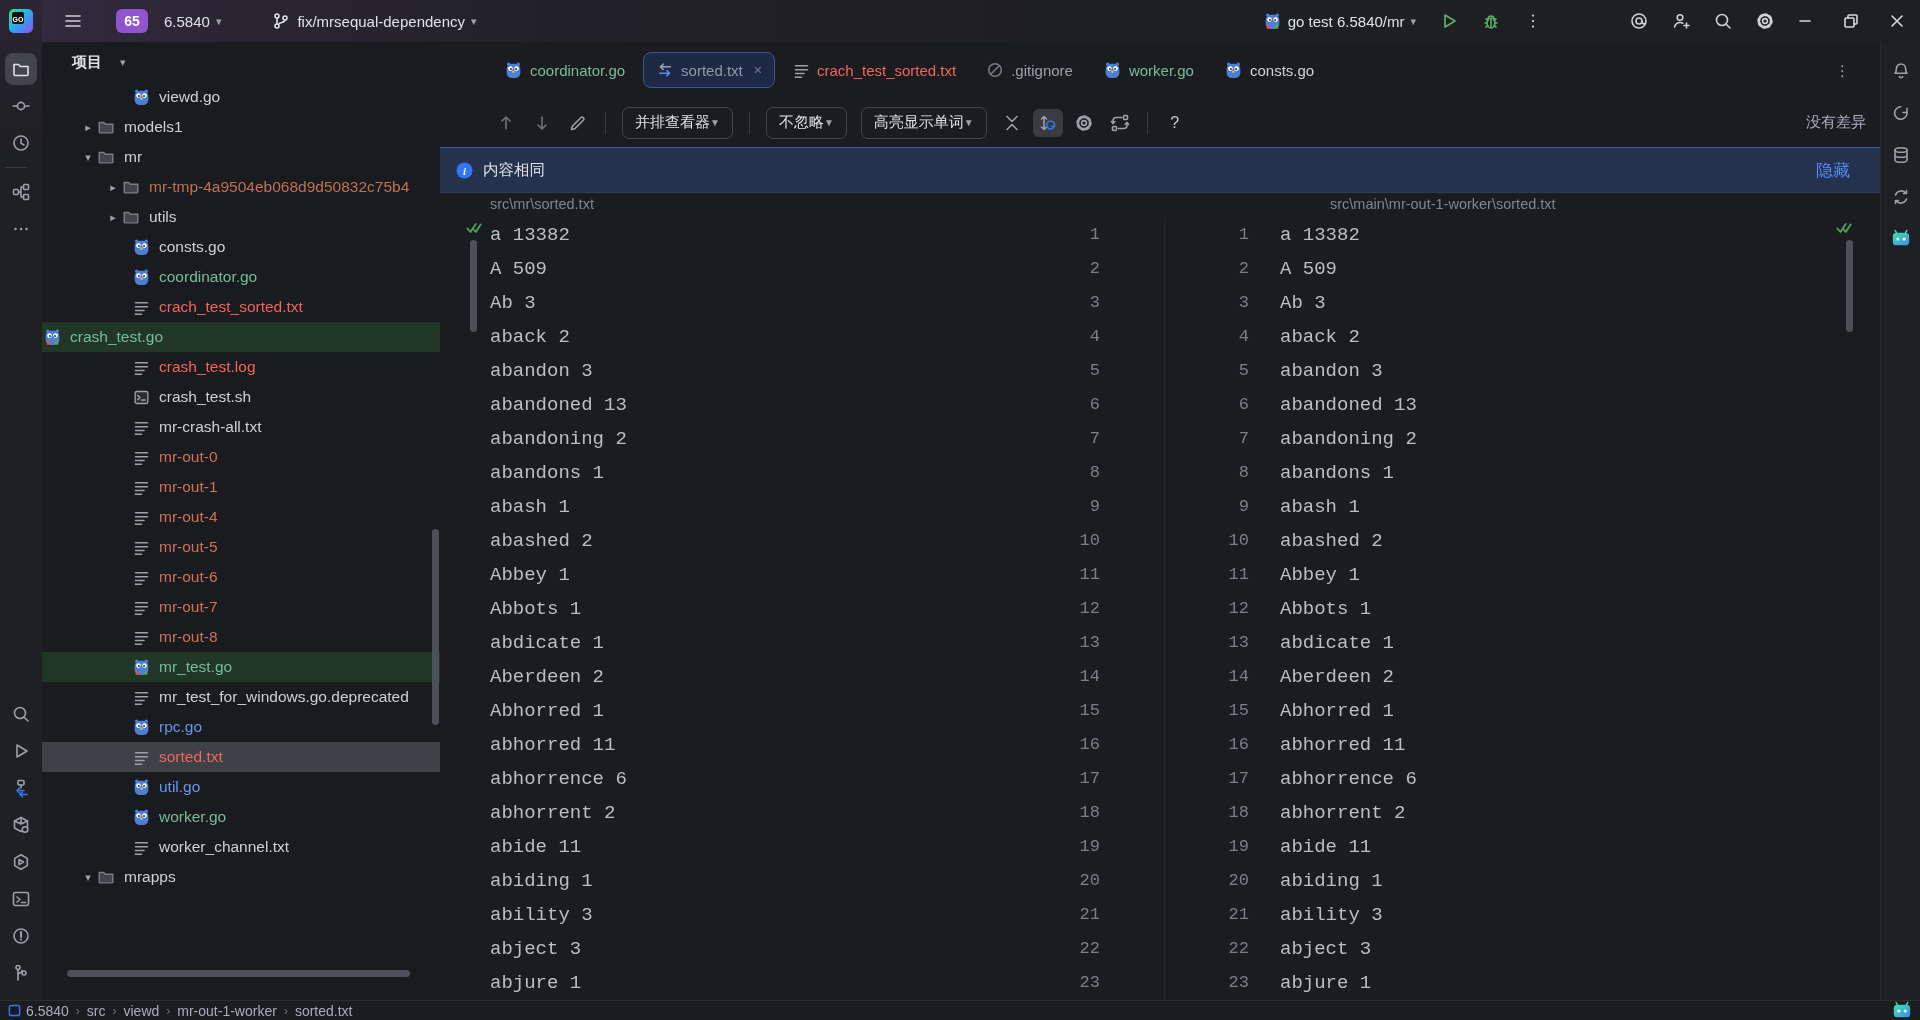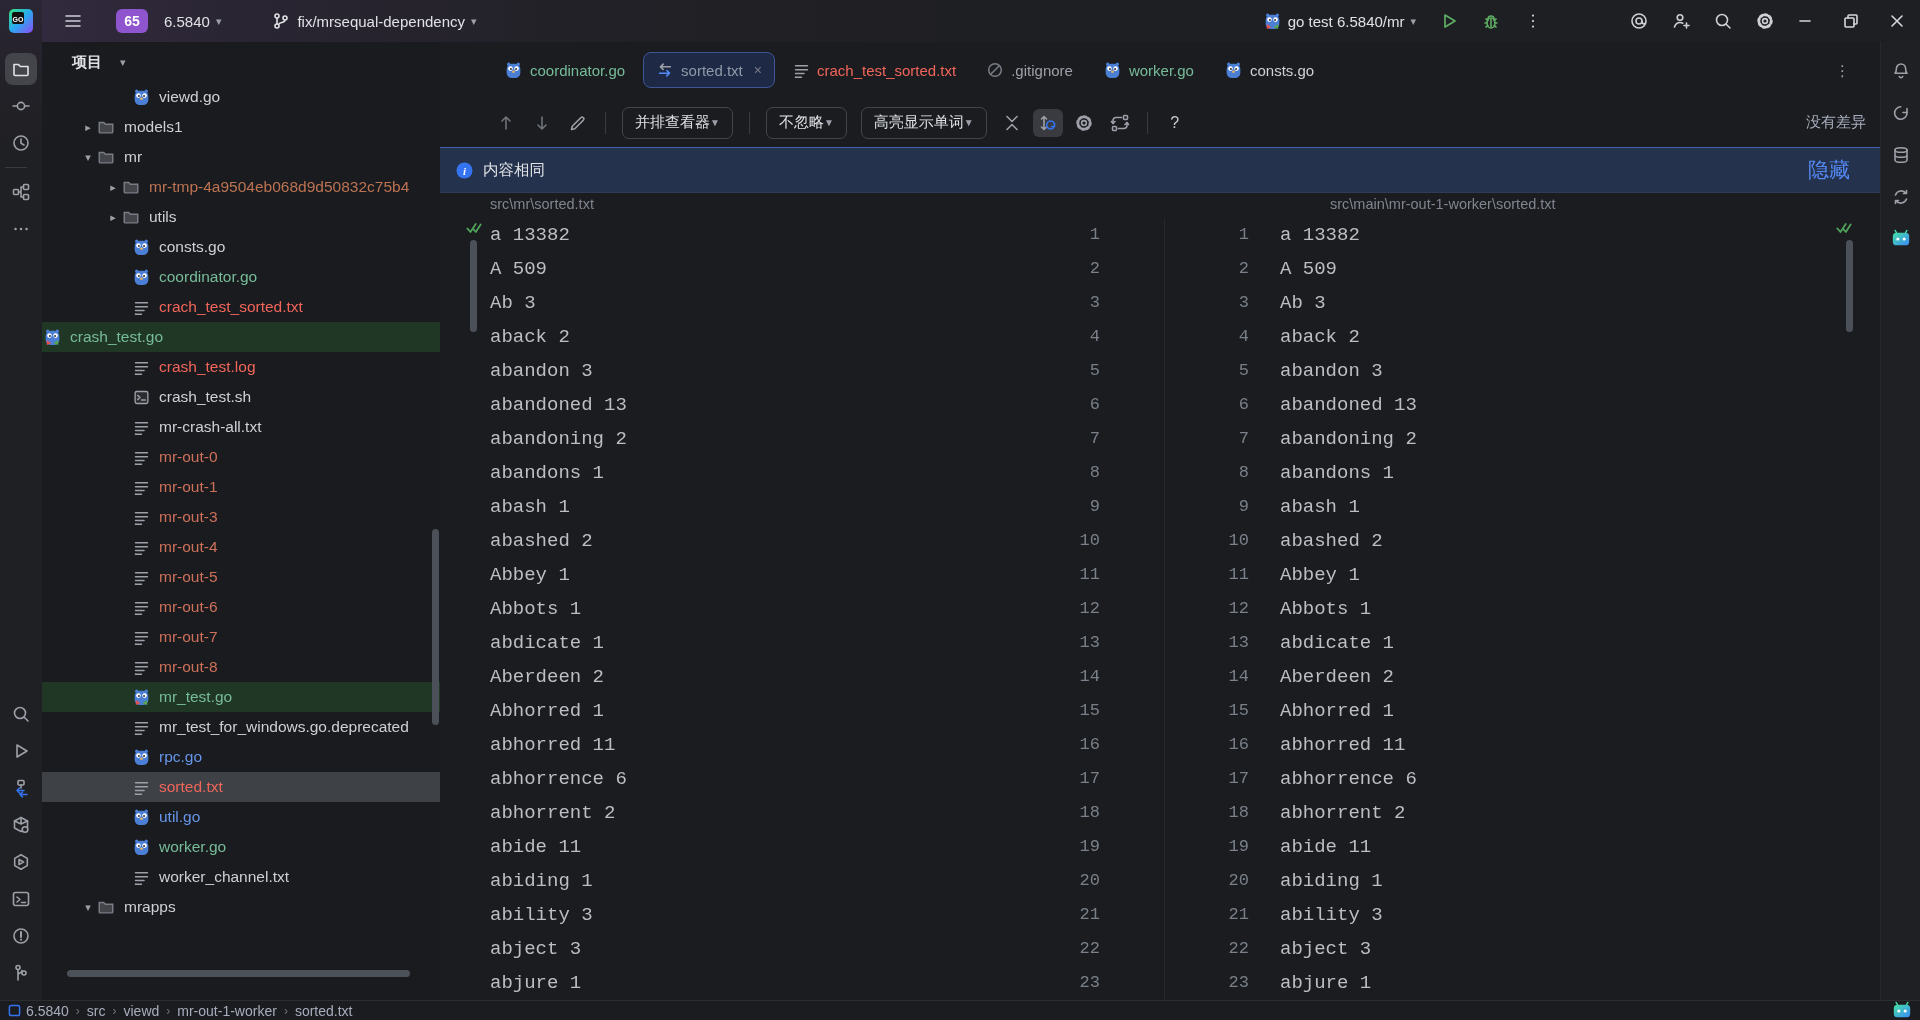--- a/index.html
+++ b/index.html
@@ -55,21 +55,21 @@
   .vsep{width:1px;height:22px;background:#393B40;margin:0 6px;}
   .ddl{display:flex;align-items:center;gap:0;height:30px;border:1px solid #43454A;border-radius:7px;
        padding:0 12px;color:#DFE1E5;font-size:15px;margin:0 4px;}
   .ddl .caret{color:#9DA0A8;font-size:10px;}
   #no-diff{position:absolute;right:14px;top:71px;color:#A8ADBD;font-size:15px;}
   
   #banner{position:absolute;left:0;top:105px;width:1440px;height:46px;background:#25324D;
           border-top:1px solid #3F61AD;border-bottom:1px solid #2E3C5C;box-sizing:border-box;
           display:flex;align-items:center;padding:0 16px;}
   #banner .btxt{color:#DFE1E5;font-size:15.5px;margin-left:10px;}
-  #banner .bact{margin-left:auto;color:#548AF7;font-size:21px;margin-right:14px;}
+  #banner .bact{margin-left:auto;color:#548AF7;font-size:17px;margin-right:14px;}
   
   #paths{position:absolute;left:0;top:152px;width:1440px;height:24px;color:#808590;font-size:14.5px;}
   #path-left{position:absolute;left:50px;top:2px;}
   #path-right{position:absolute;left:890px;top:2px;}
   #dcontent{position:absolute;left:0;top:176px;width:1440px;height:782px;
             font-family:Liberation Mono, monospace;font-size:19px;}
   .dline{height:34px;line-height:34px;white-space:pre;}
   #col-ltext{position:absolute;left:50px;top:0;width:540px;}
   #col-na{position:absolute;left:600px;top:0;width:60px;text-align:right;color:#7A8089;font-size:17px;}
   #col-nb{position:absolute;left:749px;top:0;width:60px;text-align:right;color:#7A8089;font-size:17px;}
@@ -456,29 +456,20 @@
         <span class="c-orange">mr-out-0</span>
       </div>
       <div class="trow " style="padding-left: 89px;">
         <span class="ticn">
           <svg width="17" height="17" viewBox="0 0 20 20" stroke="#9DA0A8" stroke-width="1.8" stroke-linecap="round">
             <path d="M3 4.5h14M3 9h14M3 13.5h10M3 18h0"></path>
             <path d="M3 18h7"></path>
           </svg>
         </span>
         <span class="c-orange">mr-out-1</span>
-      </div>
-      <div class="trow " style="padding-left: 89px;">
-        <span class="ticn">
-          <svg width="17" height="17" viewBox="0 0 20 20" stroke="#9DA0A8" stroke-width="1.8" stroke-linecap="round">
-            <path d="M3 4.5h14M3 9h14M3 13.5h10M3 18h0"></path>
-            <path d="M3 18h7"></path>
-          </svg>
-        </span>
-        <span class="c-orange">mr-out-3</span>
       </div>
       <div class="trow " style="padding-left: 89px;">
         <span class="ticn">
           <svg width="17" height="17" viewBox="0 0 20 20" stroke="#9DA0A8" stroke-width="1.8" stroke-linecap="round">
             <path d="M3 4.5h14M3 9h14M3 13.5h10M3 18h0"></path>
             <path d="M3 18h7"></path>
           </svg>
         </span>
         <span class="c-orange">mr-out-4</span>
       </div>

